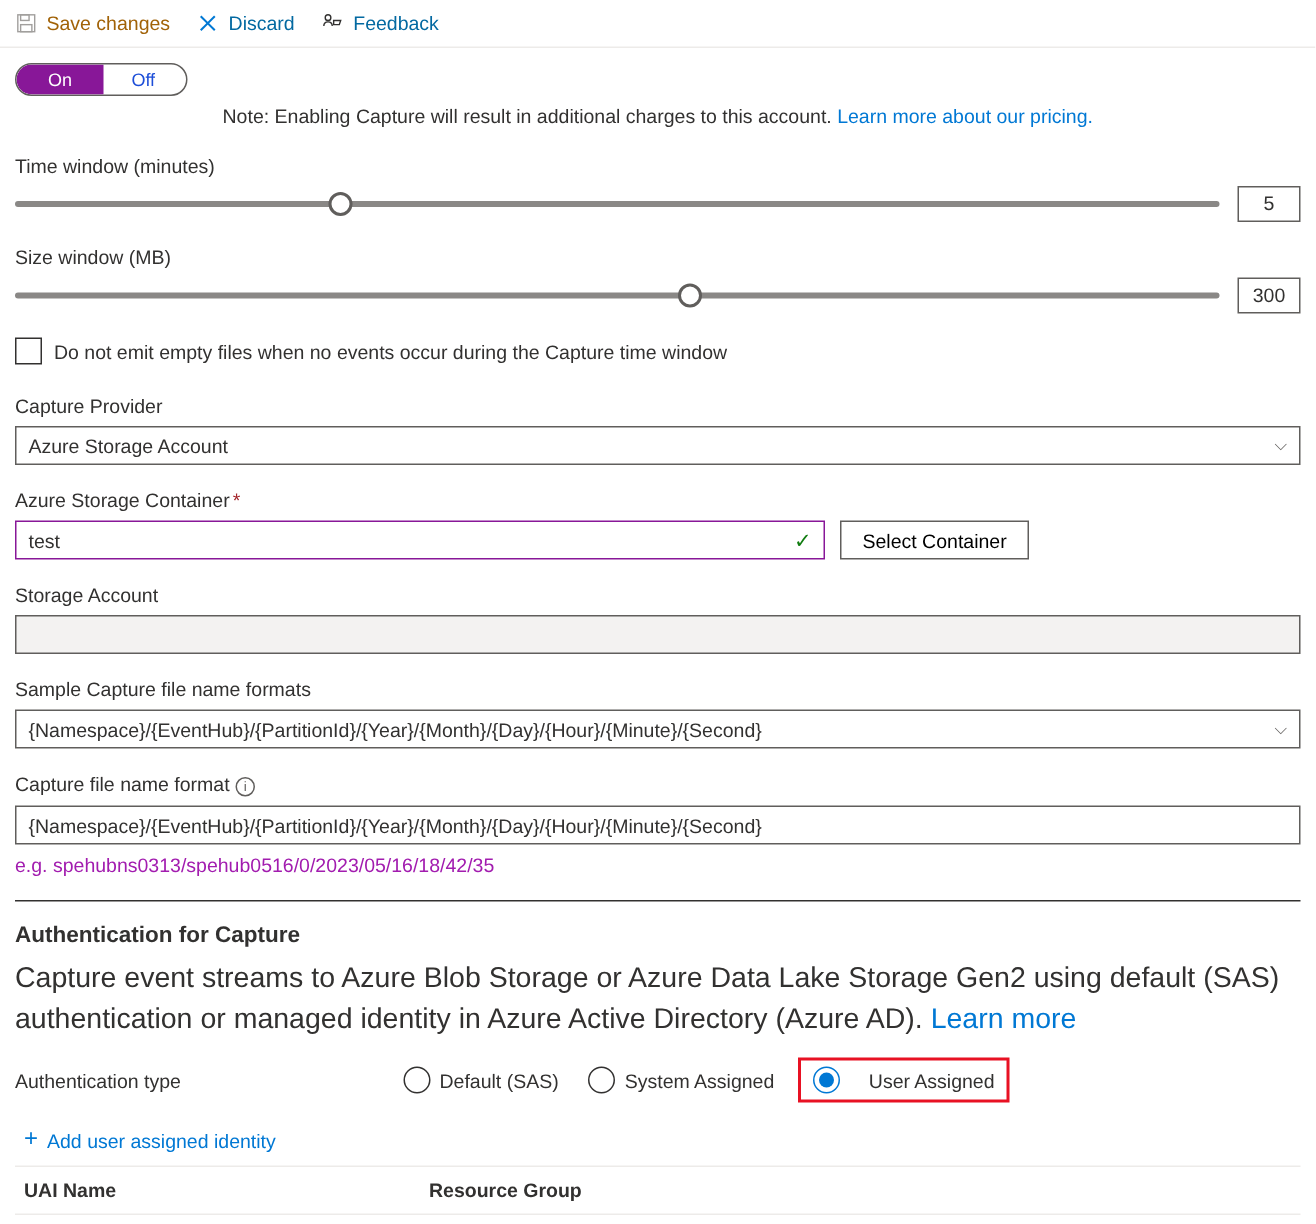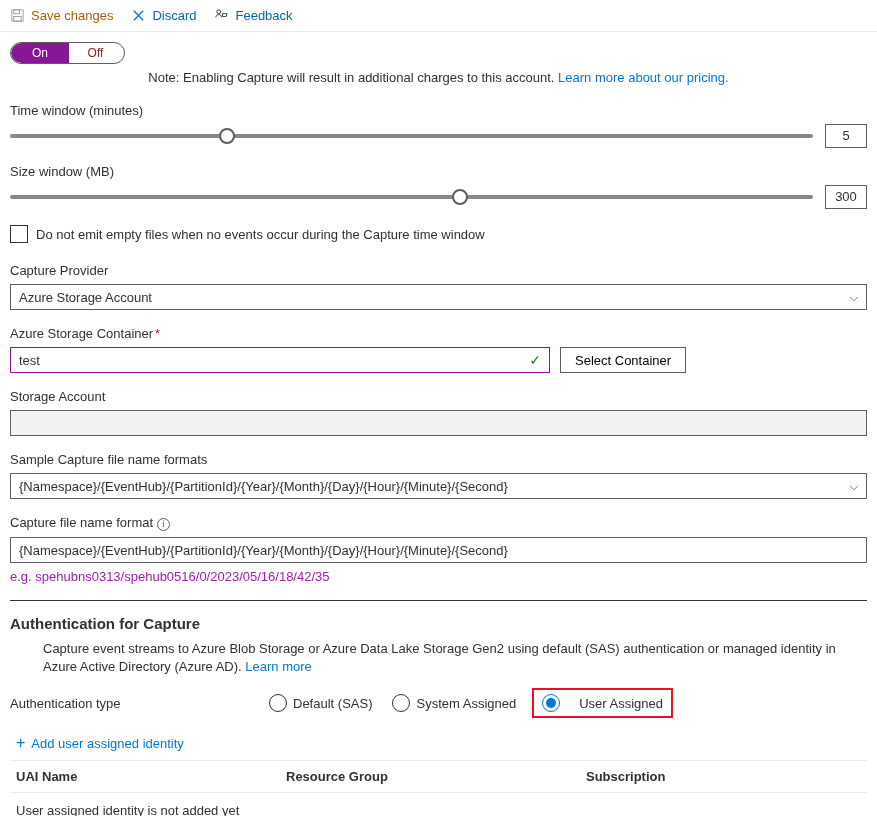--- a/index.html
+++ b/index.html
@@ -5,42 +5,42 @@
   * { box-sizing: border-box; font-family: "Segoe UI", Arial, sans-serif; }
   body { margin: 0; padding: 0; font-size: 13px; color: #323130; background: #fff; width: 877px; }
   .toolbar { display: flex; align-items: center; padding: 4px 8px; border-bottom: 1px solid #edebe9; gap: 14px; }
   .tbtn { display: inline-flex; align-items: center; gap: 6px; font-size: 13px; color: #0369a1; cursor: pointer; padding: 4px 2px; }
   .tbtn.disabled { color: #a16207; cursor: default; }
   .tbtn svg { width: 15px; height: 15px; }
   .content { padding: 10px 10px 20px 10px; }
   .toggle-row { display: flex; align-items: center; margin-bottom: 6px; }
   .toggle { position: relative; width: 115px; height: 22px; border: 1px solid #605e5c; border-radius: 12px; background: #fff; display: flex; align-items: center; overflow: hidden; }
   .toggle .on { position: absolute; left: 0; top: 0; bottom: 0; width: 58px; background: #881798; border-radius: 12px 0 0 12px; display: flex; align-items: center; justify-content: center; color: #fff; font-size: 12px; }
-  .toggle .off { position: absolute; right: 0; top: 0; bottom: 0; width: 57px; display: flex; align-items: center; justify-content: center; color: #7f1d1d; font-size: 12px; }
+  .toggle .off { position: absolute; right: 0; top: 0; bottom: 0; width: 57px; display: flex; align-items: center; justify-content: center; color: #1d4ed8; font-size: 12px; }
   .note { text-align: center; font-size: 13px; color: #323130; margin-bottom: 18px; }
   .note a { color: #0078d4; text-decoration: none; }
   .field-label { font-size: 13px; color: #323130; margin-bottom: 6px; }
   .slider-row { display: flex; align-items: center; gap: 12px; margin-bottom: 16px; }
   .slider-track { position: relative; flex: 1; height: 20px; display: flex; align-items: center; }
   .track-line { position: absolute; left: 0; right: 0; height: 4px; background: #8a8886; border-radius: 2px; }
   .slider-thumb { position: absolute; width: 16px; height: 16px; background: #fff; border: 2px solid #605e5c; border-radius: 50%; transform: translateX(-50%); }
   .slider-val { width: 42px; height: 24px; border: 1px solid #605e5c; text-align: center; line-height: 22px; font-size: 13px; }
   .checkbox-row { display: flex; align-items: center; gap: 8px; margin-bottom: 20px; }
   .checkbox { width: 18px; height: 18px; border: 1px solid #323130; }
   .section { margin-bottom: 16px; }
   .select-box, .input-box { width: 100%; height: 26px; border: 1px solid #605e5c; padding: 0 8px; display: flex; align-items: center; justify-content: space-between; font-size: 13px; background: #fff; }
   .input-box.readonly { background: #f3f2f1; color: #a19f9d; }
   .input-box.valid { border-color: #881798; }
   .container-row { display: flex; gap: 10px; align-items: center; }
   .container-row .input-box { flex: 1; max-width: 540px; }
   .select-container-btn { height: 26px; border: 1px solid #605e5c; background: #fff; padding: 0 14px; font-size: 13px; cursor: pointer; }
   .hint { font-size: 13px; color: #a21caf; margin-top: 6px; }
   .hr { border: none; border-top: 1px solid #323130; margin: 10px 0 14px 0; }
   .section-title { font-size: 15px; font-weight: 600; margin-bottom: 8px; }
-  .desc { font-size: 13px; line-height: 1.4; margin-bottom: 12px; margin-left: 33px; }
+  .desc { font-size: 19px; line-height: 1.4; margin-bottom: 12px; }
   .desc a { color: #0078d4; text-decoration: none; }
   .auth-row { display: flex; align-items: center; gap: 0; }
   .auth-row .field-label { width: 255px; margin: 0; }
   .radio-group { display: flex; align-items: center; gap: 12px; }
   .radio-opt { display: inline-flex; align-items: center; gap: 6px; font-size: 13px; padding: 2px 4px; }
   .radio-opt.highlight { border: 2px solid #e81123; padding: 4px 8px; gap: 19px; }
   .radio-outer { width: 18px; height: 18px; border: 1px solid #323130; border-radius: 50%; display: flex; align-items: center; justify-content: center; }
   .radio-opt.selected .radio-outer { border-color: #0078d4; }
   .radio-inner { width: 10px; height: 10px; border-radius: 50%; }
   .radio-opt.selected .radio-inner { background: #0078d4; }
@@ -202,18 +202,17 @@
   </div>
 
   <div class="add-link">
     <span class="plus">+</span>
     <span>Add user assigned identity</span>
   </div>
 
   <div class="table-head">
     <div class="col1">UAI Name</div>
     <div class="col2">Resource Group</div>
-    <div class="col3">Subscription</div>
   </div>
   <div class="table-row">User assigned identity is not added yet</div>
 
   
 </div>
 
 </body></html>

